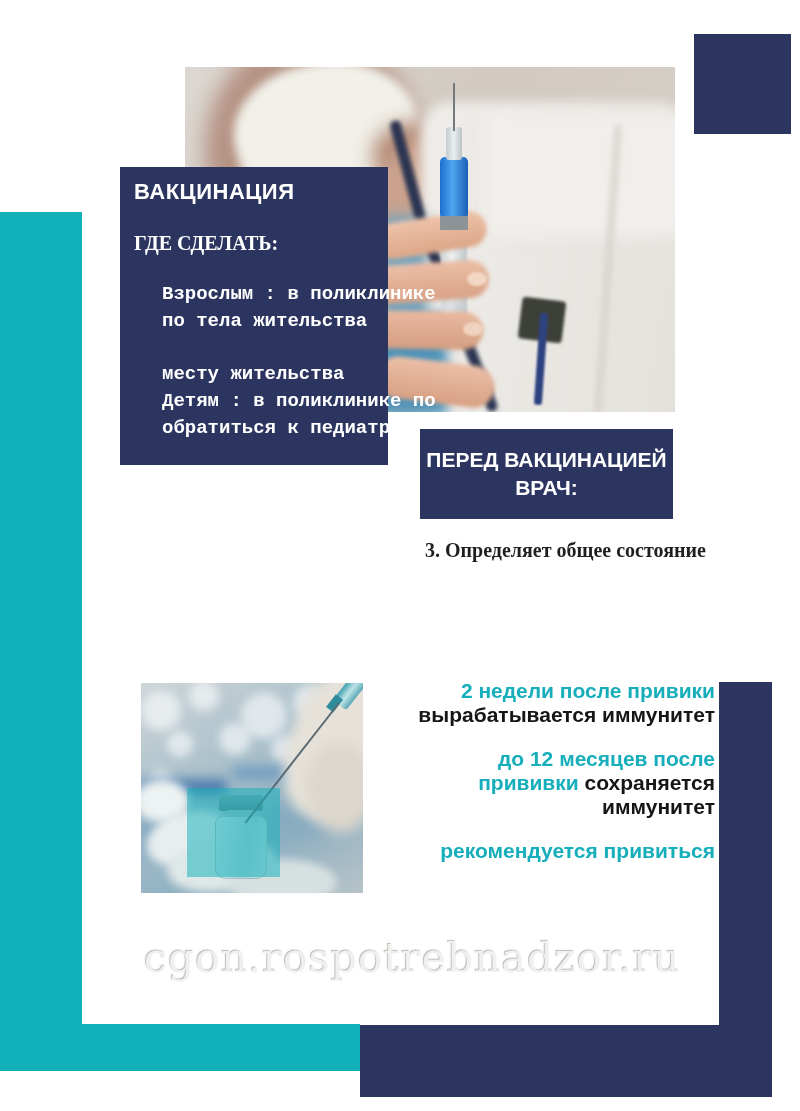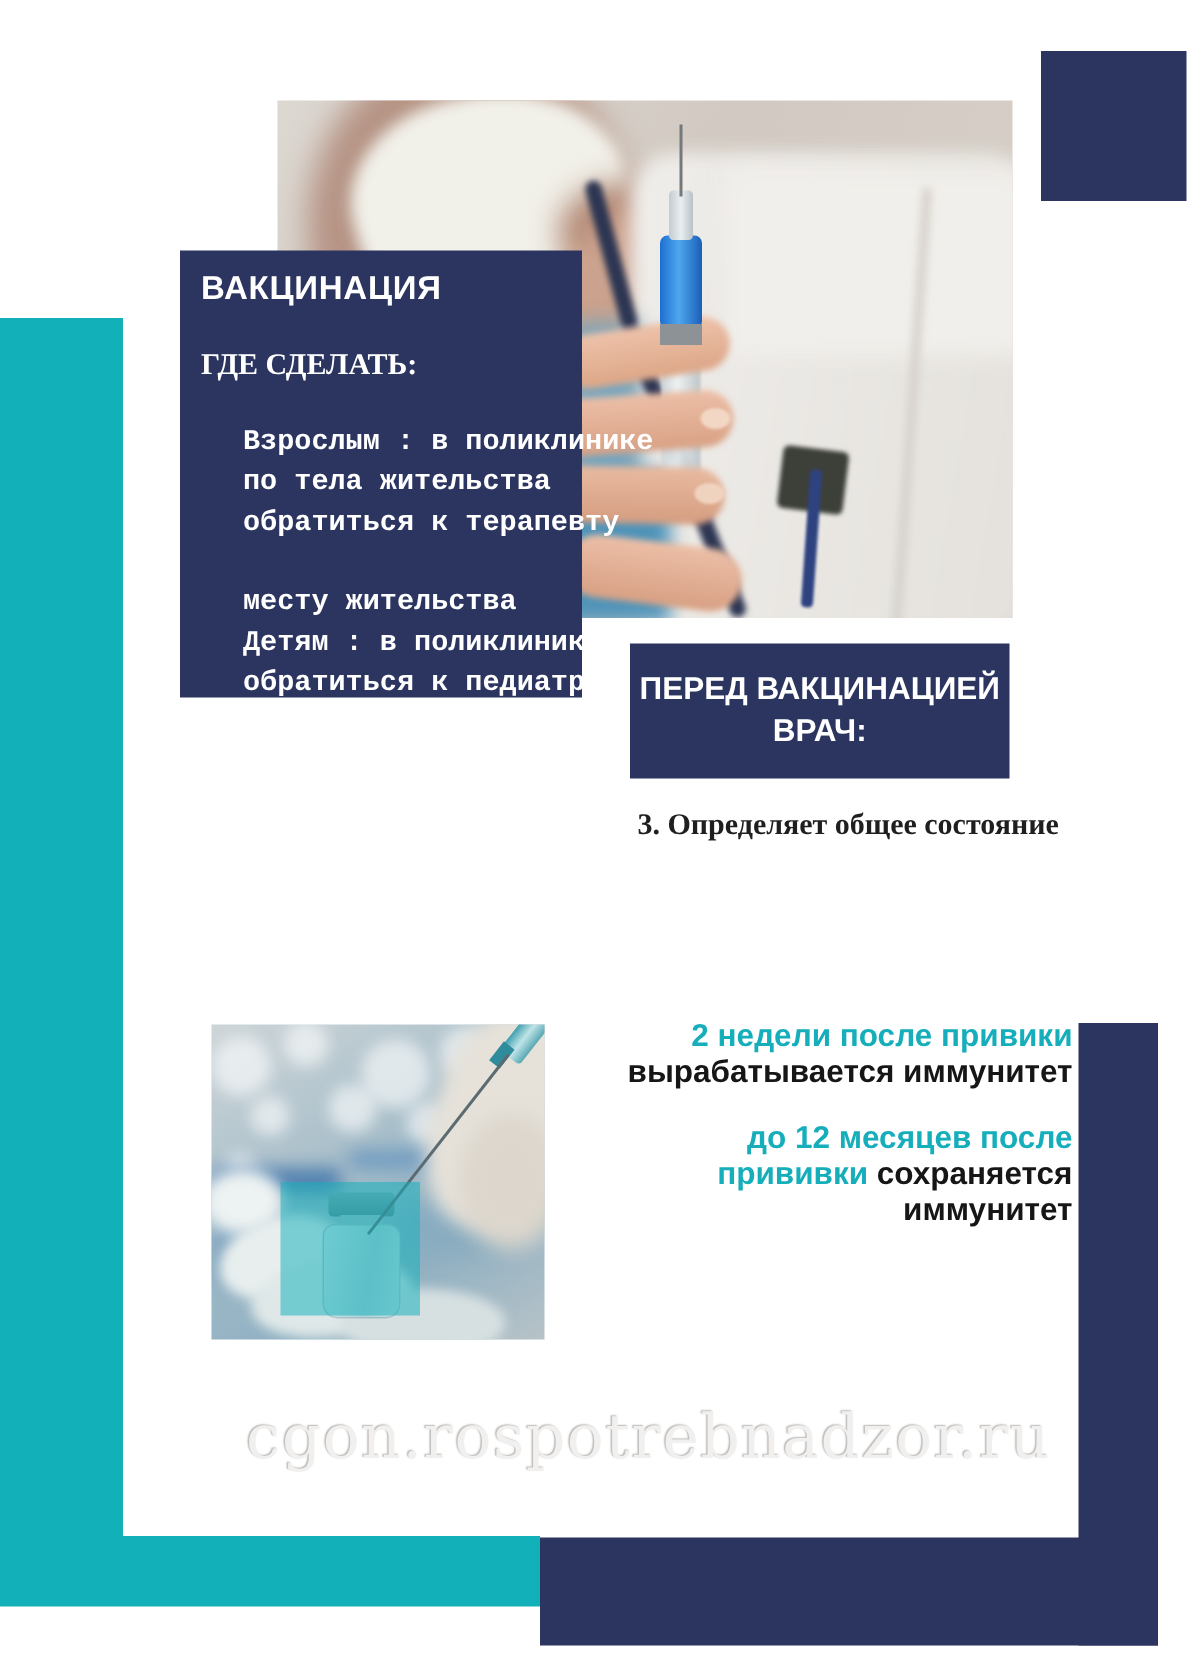--- a/index.html
+++ b/index.html
@@ -86,21 +86,21 @@
   .p2-overlay { left:46px; top:105px; width:93px; height:89px; background:rgba(18,177,186,.52); }
 
   
   .immunity { left:400px; top:679px; width:315px; font-weight:bold; font-size:21px; line-height:24px;text-align:right; }
   .imm-p { margin-bottom:20px; }
   .imm-p span { white-space:nowrap; }
   .teal-t { color:#15aeba; }
   .dark-t { color:#161616; }
 
   
-  .watermark { left:164px; top:934px; width:500px; text-align:center; font-family:"DejaVu Serif", serif;
+  .watermark { left:144px; top:934px; width:500px; text-align:center; font-family:"DejaVu Serif", serif;
                font-size:41px; letter-spacing:1px; color:#f1f0ee; white-space:nowrap;
                text-shadow:-1px -1px 1px rgba(176,174,172,.85), 1px 1px 1px #ffffff; }
 </style>
 </head>
 <body>
 
 <div id="poster">
 
   <div class="abs teal-sidebar"></div>
   <div class="abs teal-band"></div>
@@ -135,21 +135,20 @@
     <div class="p1-syr-hub"></div>
     <div class="p1-needle"></div>
   </div>
 
   <div class="abs box1">
     <div class="box1-title">ВАКЦИНАЦИЯ</div>
     <div class="box1-sub">ГДЕ СДЕЛАТЬ:</div>
     <div class="box1-para">
       <div>Взрослым : в поликлинике</div>
       <div>по тела жительства</div>
-      <div>обратиться к терапевту</div>
     </div>
     <div class="box1-para">
       <div>месту жительства</div>
       <div>Детям : в поликлинике по</div>
       <div>обратиться к педиатру</div>
     </div>
   </div>
 
   <div class="abs box2">
     <div>ПЕРЕД ВАКЦИНАЦИЕЙ</div>
@@ -193,19 +192,19 @@
       <span class="teal-t">2 недели после привики</span><br>
       <span class="dark-t">вырабатывается иммунитет</span>
     </div>
     <div class="imm-p">
       <span class="teal-t">до 12 месяцев после</span><br>
       <span class="teal-t">прививки</span>
       <span class="dark-t">сохраняется</span><br>
       <span class="dark-t">иммунитет</span>
     </div>
     <div class="imm-p">
-      <br>
+      <span class="teal-t">рекомендуется привиться</span><br>
     </div>
   </div>
 
   <div class="abs watermark">cgon.rospotrebnadzor.ru</div>
 
 </div>
 
 </body></html>

